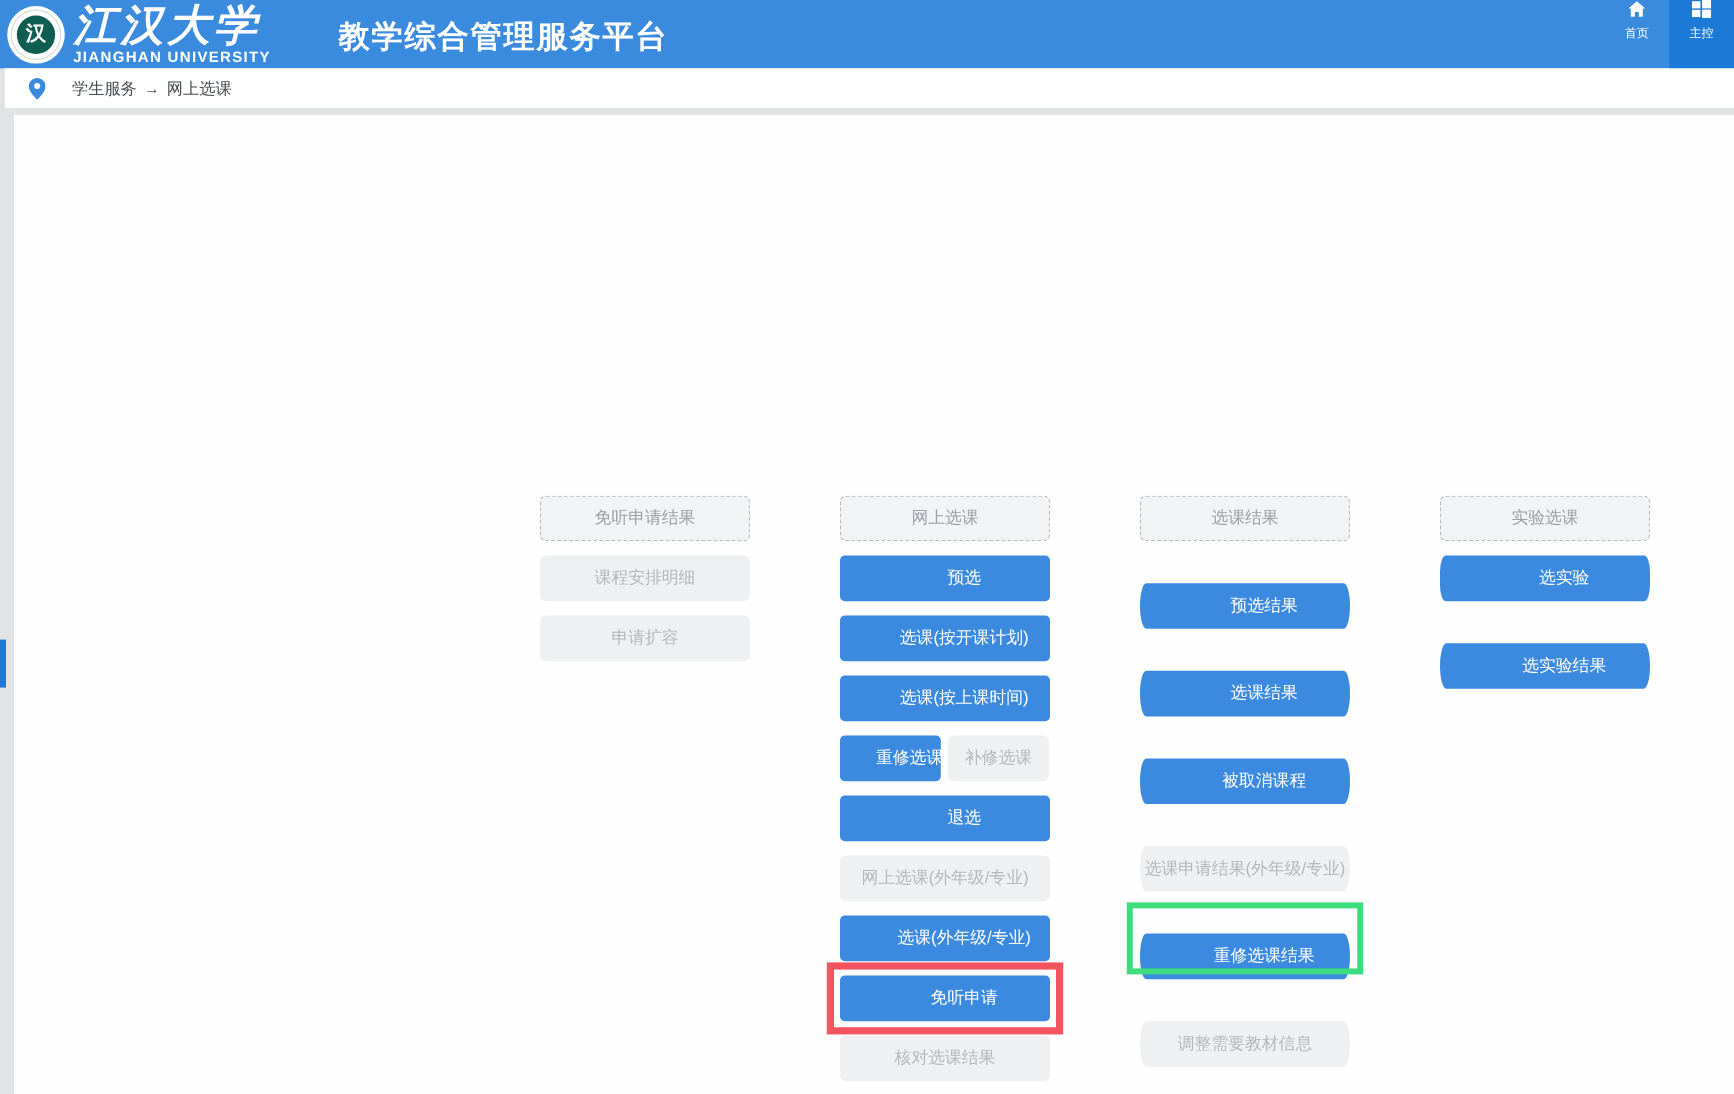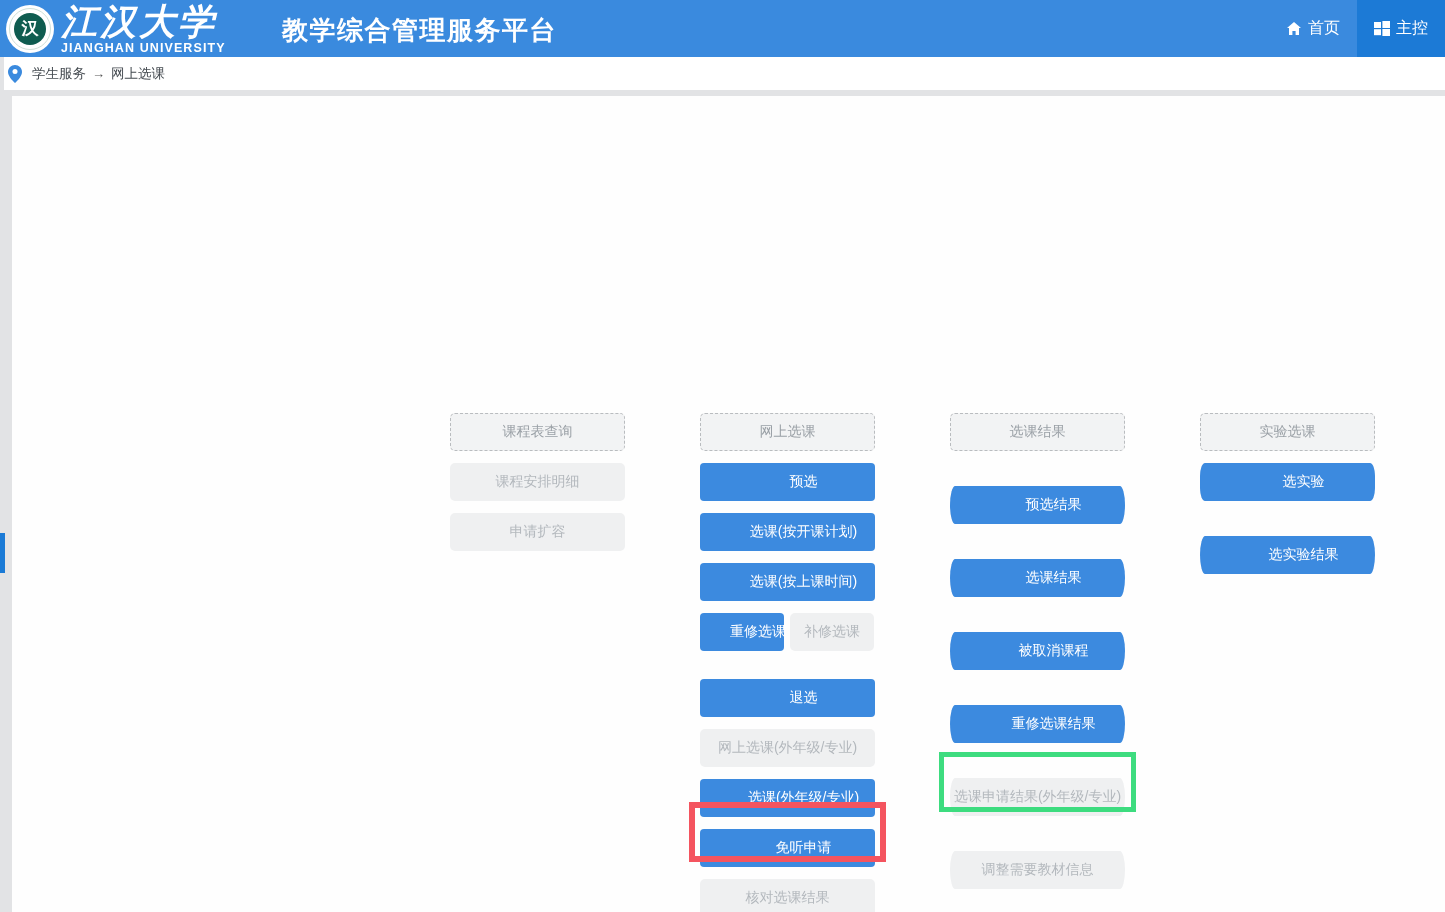--- a/index.html
+++ b/index.html
@@ -57,22 +57,23 @@
 
   .platform-title {
     position:absolute; left:282px; top:13px;
     color:#ffffff; font-size:26px; font-weight:bold;
     letter-spacing:1.5px; white-space:nowrap;
   }
 
   .top-right { position:absolute; right:0; top:0; height:57px; display:flex; }
   .top-btn {
     height:57px; display:flex; align-items:center; gap:6px;
-    padding:0 17px; color:#ffffff; font-size:16px; cursor:pointer;
+    padding:0 17px; color:#ffffff; font-size:10px; cursor:pointer;
     white-space:nowrap;
+    flex-direction:column;
   }
   .top-btn.active { background:#1c7ad6; }
   .ic { display:inline-flex; align-items:center; }
 
   
   .left-rail {
     position:absolute; left:0; top:57px; width:12px; height:855px;
     background:#e2e3e5;
   }
   .left-rail .thumb {
@@ -83,21 +84,21 @@
     position:absolute; left:0; top:57px; width:4px; height:34px;
     background:#1a7ad6;
   }
 
   
   .crumb-bar {
     position:absolute; left:4px; top:57px; width:1441px; height:33px;
     background:#ffffff;
     display:flex; align-items:center;
   }
-  .crumb-inner { display:flex; gap:10px; margin-left:4px; }
+  .crumb-inner { display:flex; gap:22px; margin-left:20px; }
   .pin-icon { width:14px; height:18px; display:block; }
   .crumb-text {
     font-size:13.5px; color:#444a50; white-space:nowrap;
     display:flex; align-items:center; gap:6px;
   }
   .crumb-sep { color:#555; font-size:13px; }
 
   .gray-band {
     position:absolute; left:12px; top:90px; width:1433px; height:6px;
     background:#e2e3e5;
@@ -130,21 +131,21 @@
     background:#eff0f1; color:#b3b8bd; border-radius:5px; cursor:default;
   }
   .btn.primary {
     background:#3c8adf; color:#ffffff; border-radius:4px; cursor:pointer;padding-left:32px;
   }
   
   .btn.pill { border-radius:6px / 22px;margin-top:23px; }
   .btn.pill-soft { border-radius:5px / 13px; }
 
   .pair { display:flex; gap:6px; margin-bottom:12px; }
-  .pair .btn { margin-bottom:16px; }
+  .pair .btn { margin-bottom:0; }
   .pair .half { width:84px; }
 
   
   .hl {
     position:absolute; pointer-events:none;
   }
   .hl.red   { border:6px solid #f4545f; }
   .hl.green { border:5px solid #3ddc7f; }
 </style>
 </head>
@@ -209,21 +210,21 @@
         <span>网上选课</span>
       </span>
     </div>
   </div>
 
   <div class="gray-band"></div>
 
   <div class="canvas">
     <div class="columns" id="columns">
         <div class="col">
-          <div class="btn header">课程表查询</div>
+          <div class="btn header">免听申请结果</div>
           <div class="btn disabled">课程安排明细</div>
           <div class="btn disabled">申请扩容</div>
         </div>
         <div class="col">
           <div class="btn header">网上选课</div>
           <div class="btn primary">预选</div>
           <div class="btn primary">选课(按开课计划)</div>
           <div class="btn primary">选课(按上课时间)</div>
           <div class="pair">
             <div class="btn half primary">重修选课</div>
@@ -233,22 +234,22 @@
           <div class="btn disabled">网上选课(外年级/专业)</div>
           <div class="btn primary">选课(外年级/专业)</div>
           <div class="btn primary">免听申请</div>
           <div class="btn disabled">核对选课结果</div>
         </div>
         <div class="col">
           <div class="btn header">选课结果</div>
           <div class="btn primary pill">预选结果</div>
           <div class="btn primary pill">选课结果</div>
           <div class="btn primary pill">被取消课程</div>
+          <div class="btn disabled pill">选课申请结果(外年级/专业)</div>
           <div class="btn primary pill">重修选课结果</div>
-          <div class="btn disabled pill">选课申请结果(外年级/专业)</div>
           <div class="btn disabled pill">调整需要教材信息</div>
           <div class="btn primary pill">免听申请结果</div>
         </div>
         <div class="col">
           <div class="btn header">实验选课</div>
           <div class="btn primary pill-soft">选实验</div>
           <div class="btn primary pill">选实验结果</div>
         </div>
       </div>
   </div>

